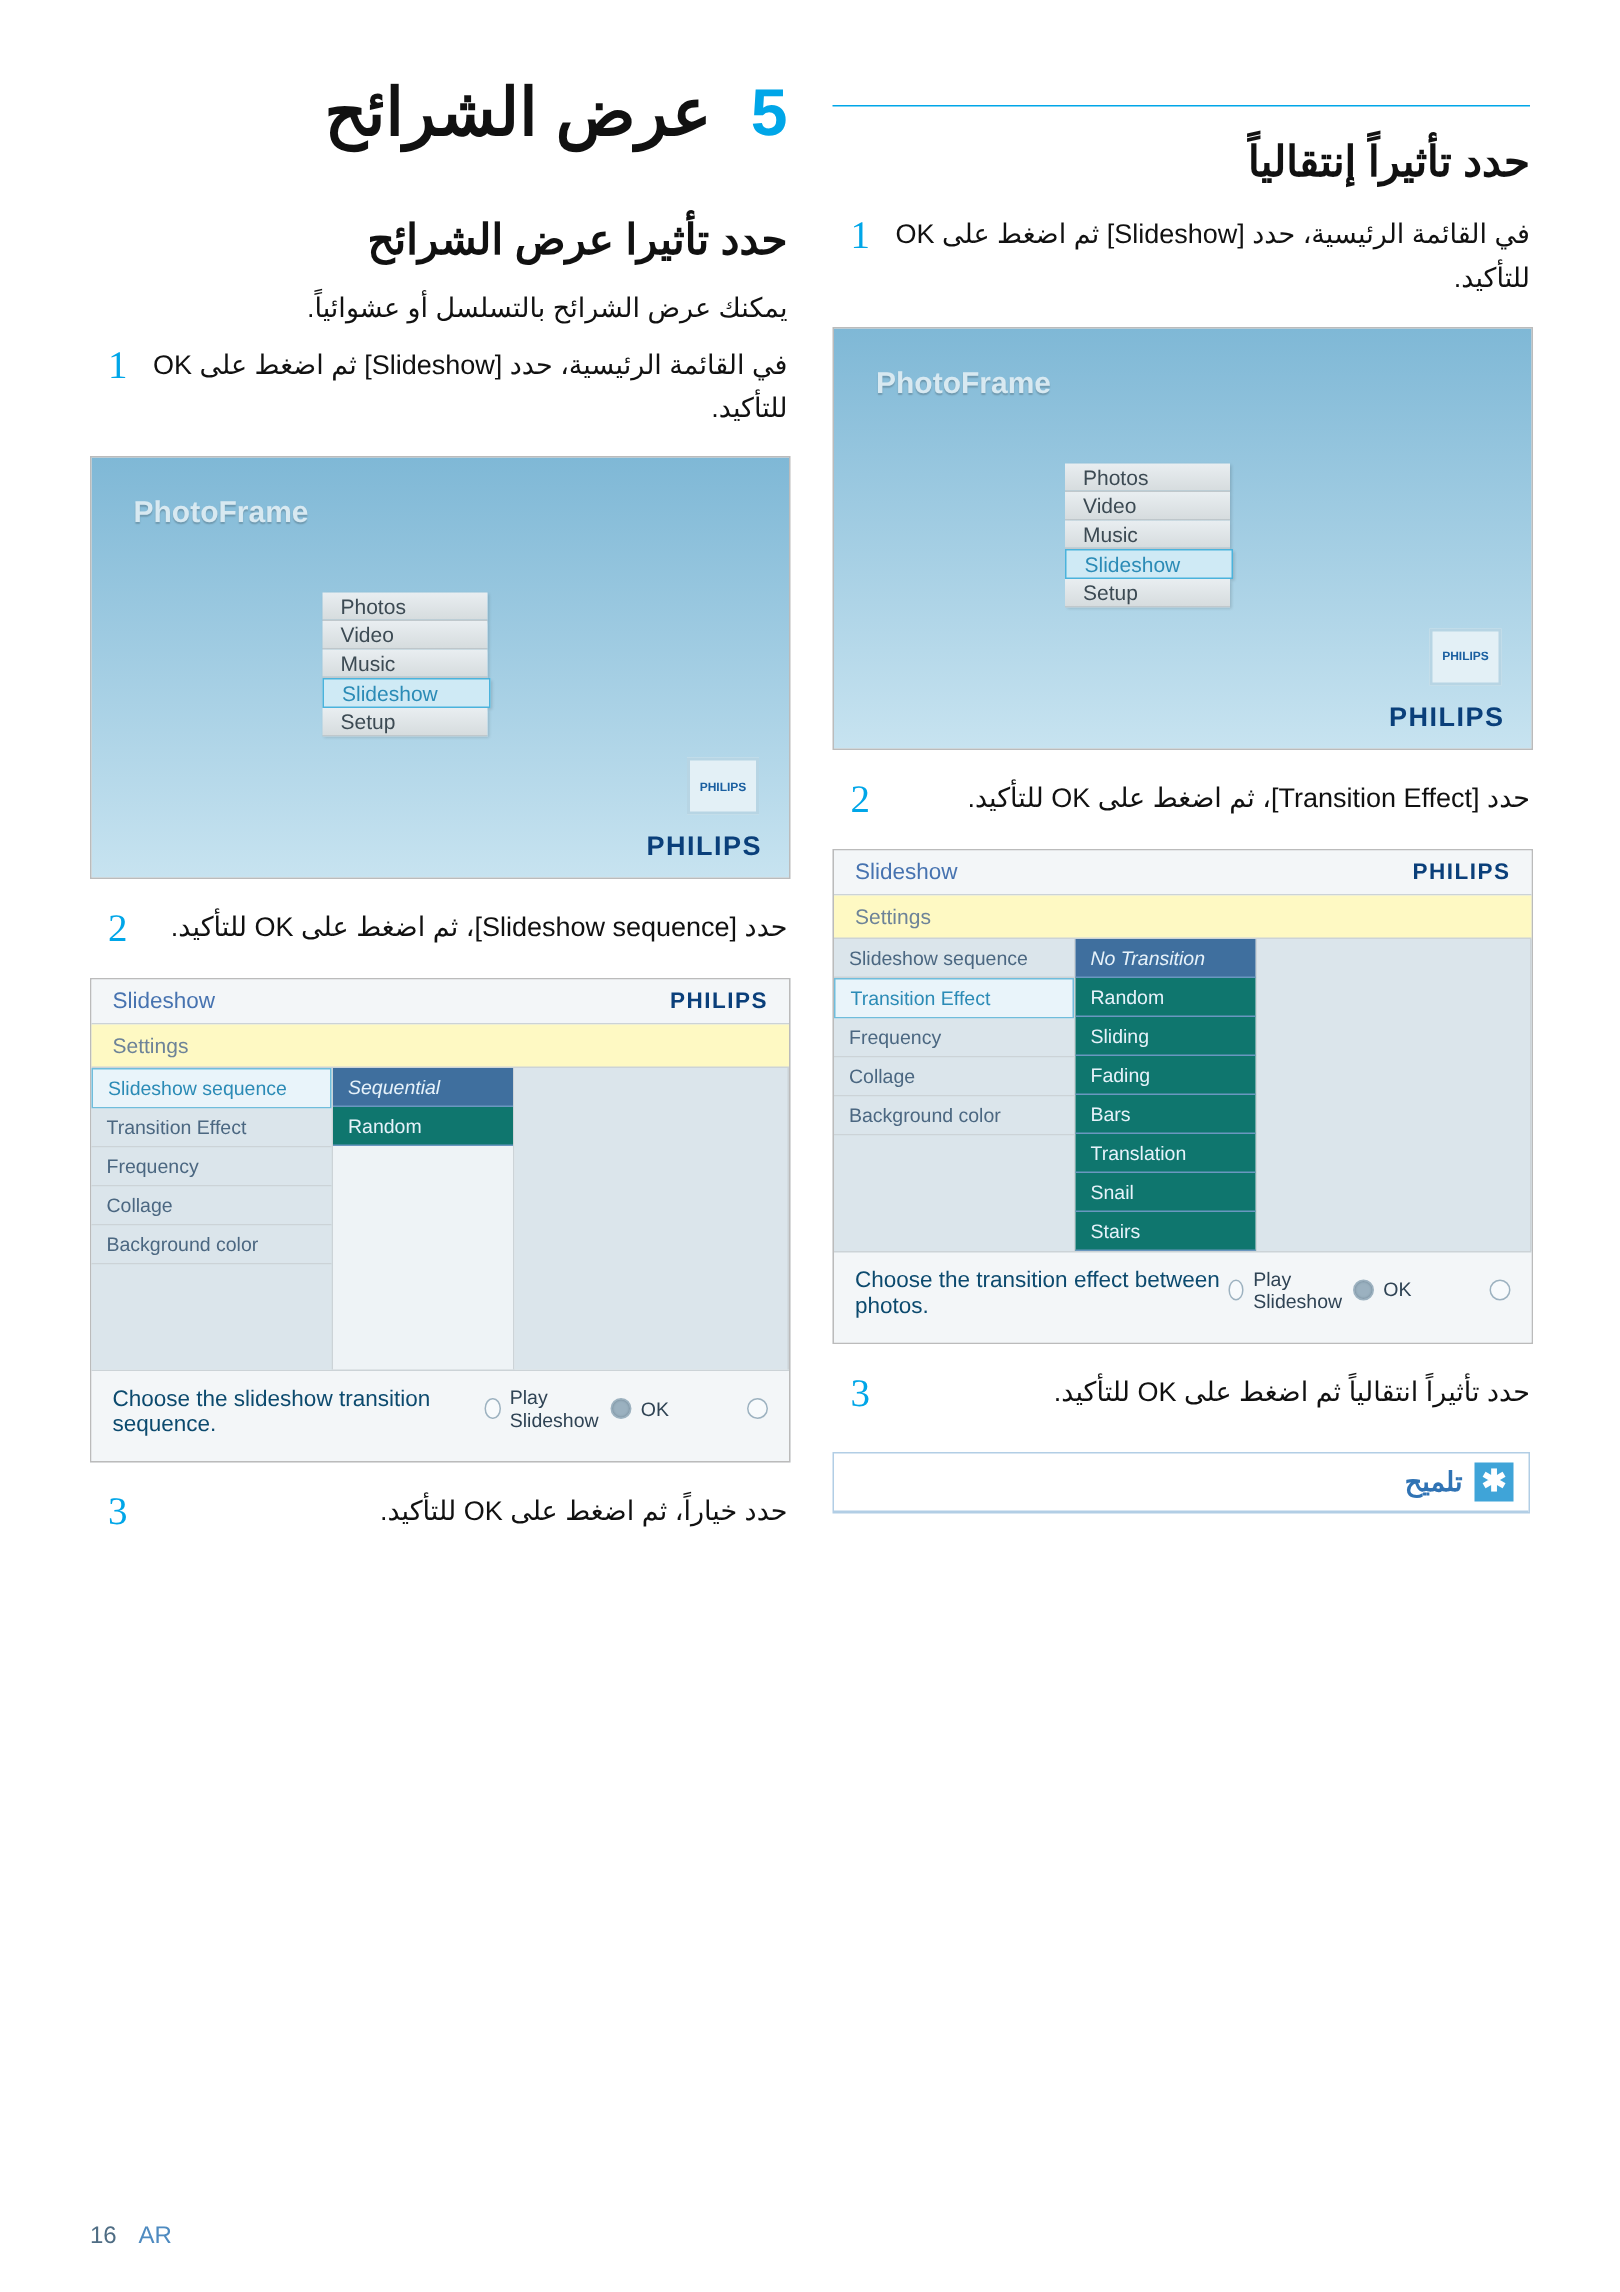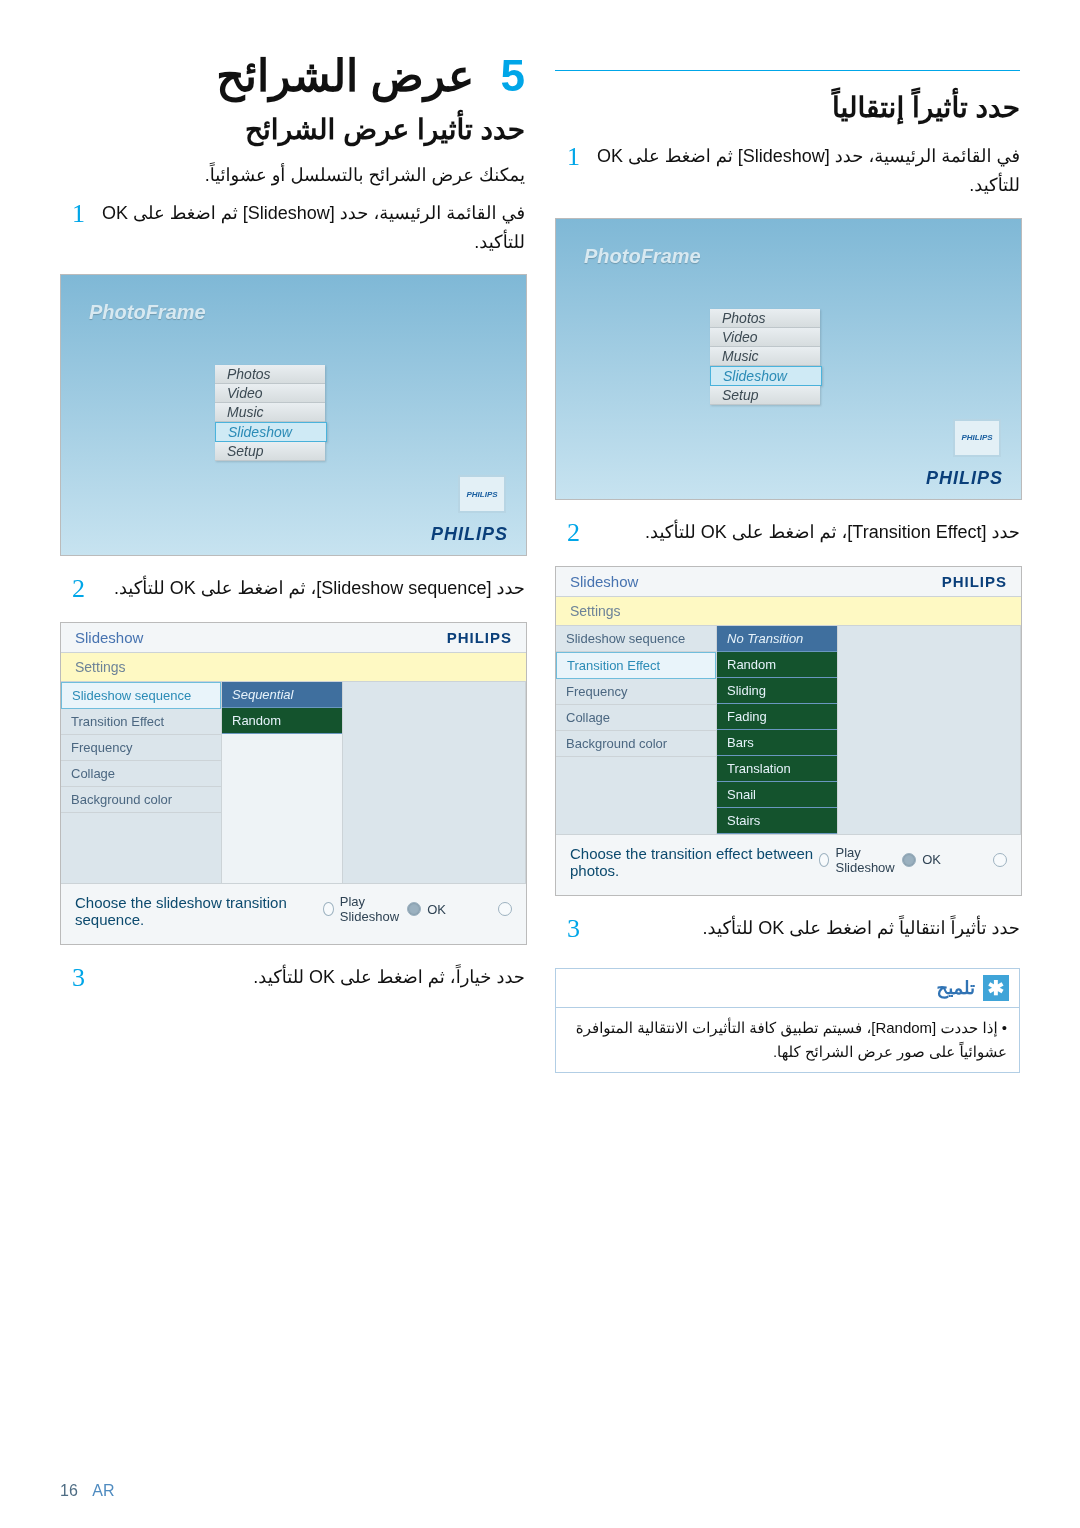--- a/index.html
+++ b/index.html
@@ -23,20 +23,21 @@
     flex: 1;
     display: flex;
     flex-direction: column;
   }
   .chapter-title {
     font-size: 44px;
     font-weight: bold;
     color: #111;
     text-align: right;
     direction: rtl;
+    margin-bottom: 30px;
     line-height: 1.2;
   }
   .chapter-num {
     color: #00a6e8;
     margin-left: 14px;
   }
   .hr-top {
     border: 0;
     border-top: 1.5px solid #00a6e8;
     margin: 20px 0 10px 0;
@@ -81,21 +82,20 @@
   }
   
   .pf-screen {
     width: 100%;
     height: 280px;
     background: linear-gradient(180deg,#7fb8d6 0%,#c7e3f0 100%);
     border: 1px solid #bbb;
     position: relative;
     margin: 12px 0;
     overflow: hidden;
-    font-style: italic;
   }
   .pf-title {
     position: absolute;
     top: 26px;
     left: 28px;
     color: #d8e9f1;
     font-size: 20px;
     font-weight: bold;
     text-shadow: 0 1px 1px rgba(0,0,0,.2);
   }
@@ -164,21 +164,21 @@
     border-right:1px solid #ccd3d7;
   }
   .ss-colA { width: 160px; background:#dbe5eb;}
   .ss-colB { width: 120px; }
   .ss-spacer { flex:1; background:#dbe5eb;}
   .ss-cell {
     padding:5px 10px;font-size:13px;color:#4b6781;border-bottom:1px solid #ccd3d7;
     background:#dbe5eb;
   }
   .ss-cell.selA { background:#e9f4fa;border:1px solid #6fbddc;color:#2b8bb6;}
-  .ss-cell.colB { background:#14532d;color:#e6f2fa;border-bottom:1px solid #6a97c0;}
+  .ss-cell.colB { background:#0f766e;color:#e6f2fa;border-bottom:1px solid #6a97c0;}
   .ss-cell.colB.selB { background:#3f6f9e;font-style:italic;}
   .ss-spacer-top { height:70px; background:#dbe5eb; }
   .ss-foot {
     display:flex;justify-content:space-between;align-items:flex-start;
     padding:10px 14px 16px 14px;border-top:1px solid #ccd3d7;background:#f3f6f8;
   }
   .ss-foot-text { color:#0c4a6e;font-size:15px;}
   .ss-foot-ctrl { display:flex;flex-direction:row;gap:4px;}
   .ss-btnrow { display:flex;align-items:center;gap:6px;font-size:13px;color:#2f4354;}
   .circ { width:12px;height:12px;border:1px solid #9db2c0;border-radius:50%;background:#f7fafc;}
@@ -363,21 +363,20 @@
     <div class="step">
       <div class="step-num">3</div>
       <div class="step-text">حدد تأثيراً انتقالياً ثم اضغط على OK للتأكيد.</div>
     </div>
 
     <div class="tip">
       <div class="tip-head">
         <div class="tip-icon">✱</div>
         <div class="tip-title">تلميح</div>
       </div>
-      <div class="tip-body">إذا حددت [Random]، فسيتم تطبيق كافة التأثيرات الانتقالية المتوافرة عشوائياً على صور عرض الشرائح كلها.</div>
     </div>
   </div>
 </div>
 
 <div class="page-foot">
   <span>16</span>
   <span class="ar">AR</span>
 </div>
 
 </body></html>

